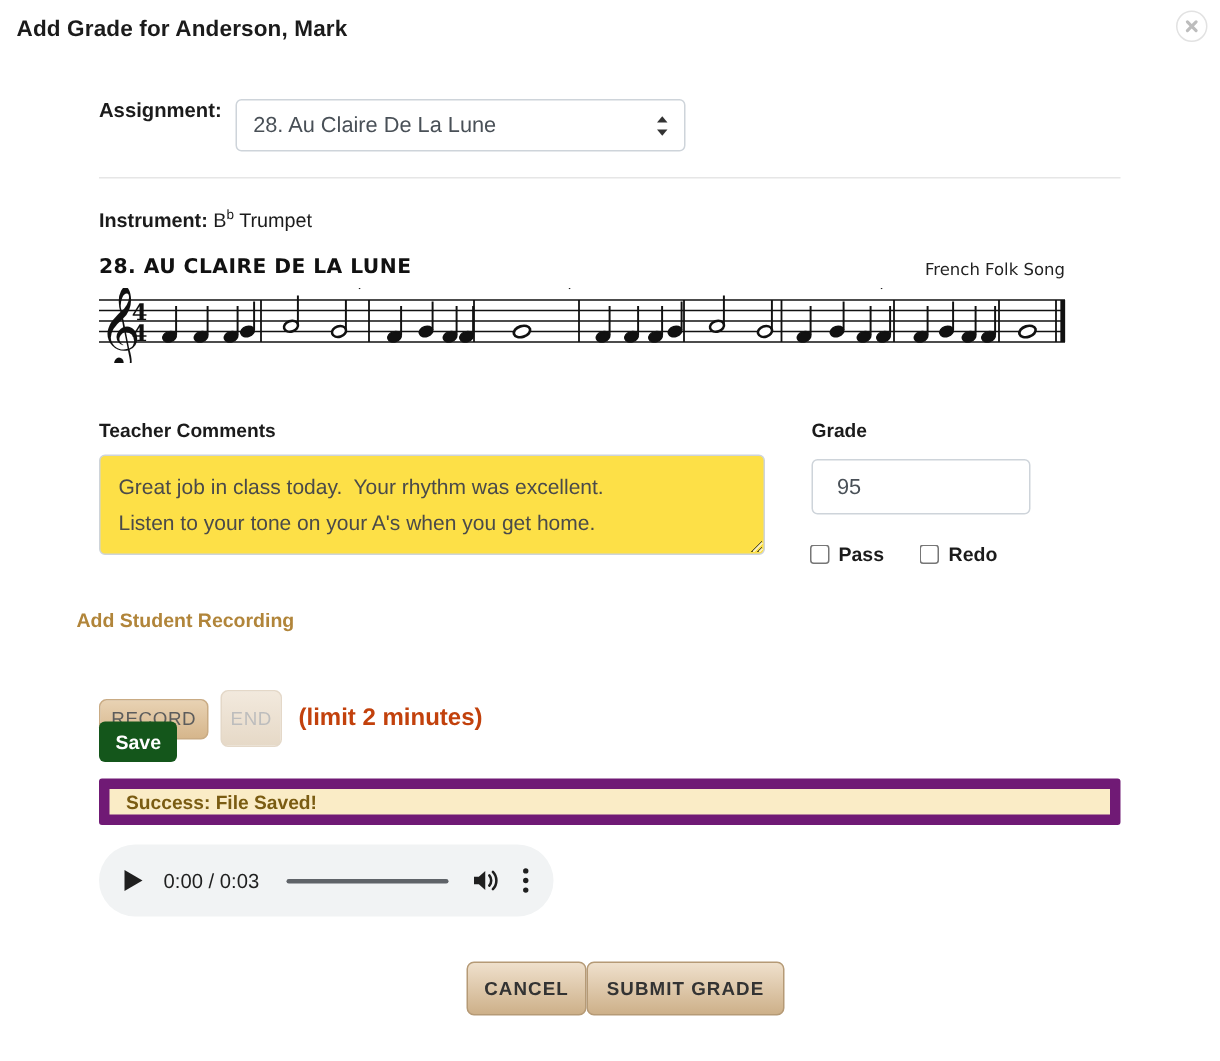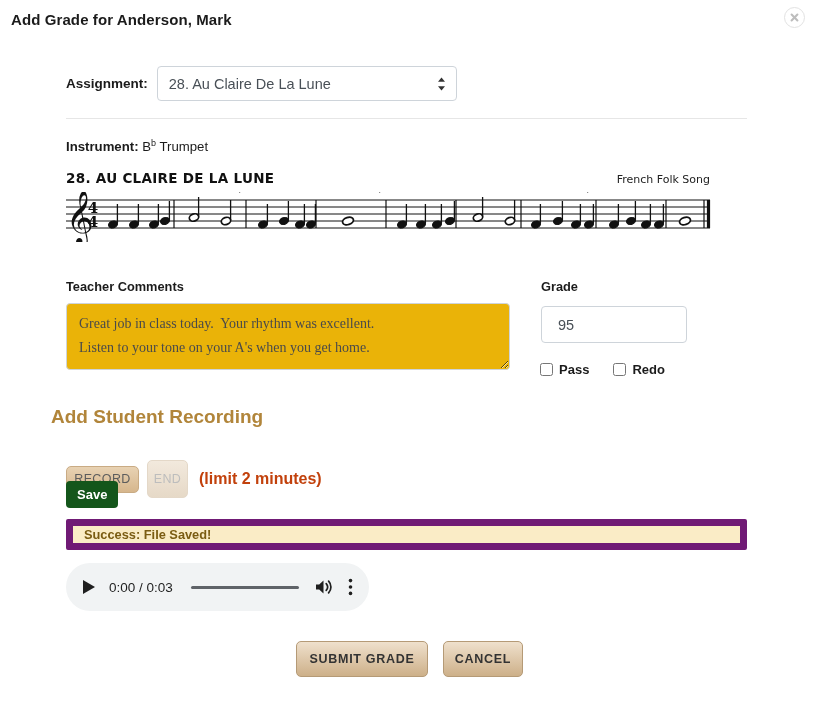--- a/index.html
+++ b/index.html
@@ -24,21 +24,21 @@
     width: 21px; height: 21px; border-radius: 50%;
     background: #ffffff; border: 1.5px solid #e2e2e2;
     display: flex; align-items: center; justify-content: center;
     cursor: pointer; padding: 0;
   }
   .close-btn svg { display:block; }
 
   
   .assign-row {
     position: absolute; left: 66px; top: 66px;
-    display: flex; align-items: center;
+    display: flex; align-items: flex-start;
   }
   .assign-label {
     font-size: 13.5px; font-weight: bold; color:#1b1b1b;
     margin-right: 9px;
   }
   .assign-select {
     width: 300px; height: 35px;
     border: 1px solid #ced4da; border-radius: 4px;
     background: #fff; color:#495057;
     font-family: "Liberation Sans", sans-serif; font-size: 14.5px;
@@ -79,22 +79,22 @@
 
   
   .comments-label {
     position:absolute; left:66px; top:279px;
     font-size:12.8px; font-weight:bold;
   }
   .comments-box {
     position:absolute; left:66px; top:303px;
     width:444px; height:67px;
     border:1px solid #ced4da; border-radius:4px;
-    background:#eab308; color:#4a4a4a;
-    font-family:Liberation Serif, serif; font-size:14px;
+    background:#fde047; color:#4a4a4a;
+    font-family:Liberation Sans, sans-serif; font-size:14px;
     line-height:24px; padding:8px 12px;
     resize: both; overflow:hidden;
   }
   .grade-label {
     position:absolute; left:541px; top:279px;
     font-size:12.8px; font-weight:bold;
   }
   .grade-input {
     position:absolute; left:541px; top:306px;
     width:146px; height:37px;
@@ -104,21 +104,21 @@
     padding:0 16px;
   }
   .checks { position:absolute; left:540px; top:362px; display:flex; align-items:center; }
   .check-item { display:flex; align-items:center; margin-right:24px; }
   .check-item input { width:13px; height:13px; margin:0 6px 0 0; cursor:pointer; }
   .check-item label { font-size:13px; font-weight:bold; cursor:pointer; }
 
   
   .rec-link {
     position:absolute; left:51px; top:406px;
-    font-size:19px; font-weight:bold; color:#b1853a;
+    font-size:13px; font-weight:bold; color:#b1853a;
     text-decoration:none; cursor:pointer;
   }
   .rec-buttons { position:absolute; left:66px; top:460px; display:flex; align-items:center; }
   .btn-record {
     width:73px; height:27px; border-radius:5px;
     border:1px solid #c9ab84;
     background: linear-gradient(to bottom, #e8d2b3 0%, #d6b68c 100%);
     color:#5c5c5c; font-size:12.5px; font-family:"Liberation Sans", sans-serif;
     letter-spacing:.4px; cursor:pointer; padding:0;
   }
@@ -421,17 +421,17 @@
     <span class="ap-menu">
       <svg width="5" height="18" viewBox="0 0 5 18" aria-hidden="true">
         <circle cx="2.5" cy="2.6" r="1.8" fill="#1f1f1f"></circle>
         <circle cx="2.5" cy="9" r="1.8" fill="#1f1f1f"></circle>
         <circle cx="2.5" cy="15.4" r="1.8" fill="#1f1f1f"></circle>
       </svg>
     </span>
   </div>
 
   <div class="footer">
+    <button class="btn-tan btn-cancel">CANCEL</button>
     <button class="btn-tan btn-submit">SUBMIT GRADE</button>
-    <button class="btn-tan btn-cancel">CANCEL</button>
   </div>
 
 </div>
 
 </body></html>

